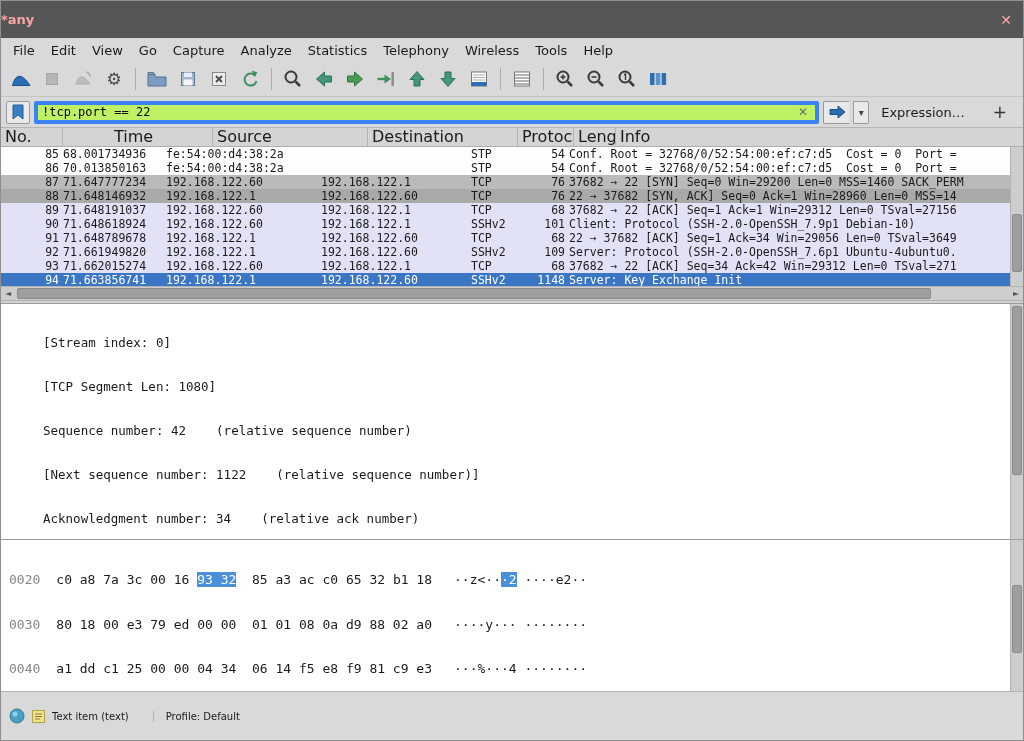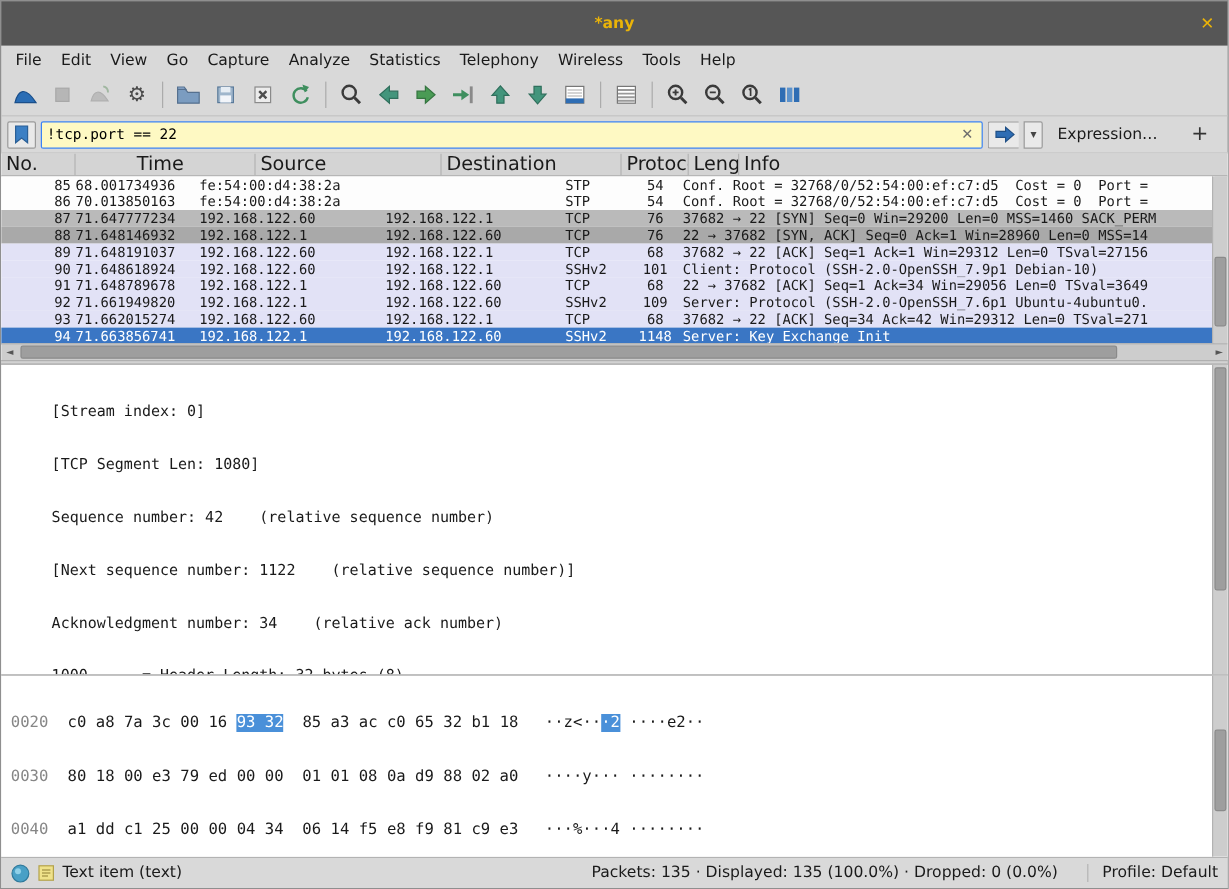--- a/index.html
+++ b/index.html
@@ -1,43 +1,43 @@
 <!DOCTYPE html>
 <html><head>
 <meta charset="utf-8">
 <style>
   * { margin:0; padding:0; box-sizing:border-box; }
   html,body { width:1024px; height:741px; overflow:hidden; background:#d9d9d9;
               font-family:"DejaVu Sans",sans-serif; color:#1a1a1a; }
   .window { width:1024px; height:741px; display:flex; flex-direction:column; border:1px solid #8f8f8f; }
 
   
-  .titlebar { flex:0 0 37px; background:#565656; color:#eab308; position:relative;
-              display:flex; align-items:center; justify-content:center;
+  .titlebar { flex:0 0 37px; background:#565656; color:#fca5a5; position:relative;
+              display:flex; align-items:center; justify-content:flex-start;
               font-size:13px; font-weight:bold; }
   .close-btn { position:absolute; right:11px; top:0; bottom:0; display:flex; align-items:center;
                font-size:14px; font-weight:normal; cursor:pointer; }
 
   
   .menubar { flex:0 0 24px; display:flex; align-items:center; padding-left:4px; font-size:13px; }
   .menu-item { padding:2px 8px; cursor:default; }
 
   
   .toolbar { flex:0 0 35px; display:flex; align-items:center; padding-left:5px; gap:1px;
              border-bottom:1px solid #c4c4c4; }
   .tool-btn { width:30px; height:28px; display:flex; align-items:center; justify-content:center; border-radius:2px; }
   .tool-btn.disabled { opacity:.45; }
   .tool-sep { width:1px; height:22px; background:#ababab; margin:0 5px; }
   .glyph-ico { font-size:17px; color:#4a4a4a; line-height:1; }
 
   
   .filterbar { flex:0 0 30px; display:flex; align-items:center; padding:3px 6px 3px 5px; gap:4px; }
   .fb-bookmark { width:24px; height:23px; border:1px solid #9a9a9a; border-radius:2px;
                  background:#e9e9e9; display:flex; align-items:center; justify-content:center; }
-  .filter-field { flex:1; height:23px; background:#fef9c3; border:1px solid #3b82f6; border-radius:2px;
+  .filter-field { flex:1; height:23px; background:#bef264; border:4px solid #3b82f6; border-radius:2px;
                   display:flex; align-items:center; padding:0 4px; }
   .filter-input { flex:1; border:none; outline:none; background:transparent;
                   font:12px "DejaVu Sans Mono",monospace; color:#000; }
   .fb-clear { color:#6d6d6d; font-size:12px; font-weight:bold; padding:0 3px; }
   .fb-apply { width:26px; height:23px; border:1px solid #9a9a9a; border-right:none; border-radius:2px 0 0 2px;
               background:#e9e9e9; display:flex; align-items:center; justify-content:center; }
   .fb-caret { width:16px; height:23px; border:1px solid #9a9a9a; border-radius:0 2px 2px 0;
               background:#e9e9e9; display:flex; align-items:center; justify-content:center;
               font-size:10px; color:#444; }
   .fb-expression { font-size:13px; padding:0 10px 0 8px; }
@@ -50,21 +50,21 @@
                border-bottom:1px solid #aeaeae; font-size:16px; }
   .pl-header > span { border-right:1px solid #b4b4b4; padding-left:4px; overflow:hidden; white-space:nowrap; }
   .pl-rows { width:1011px; }
   .pl-row { display:flex; height:14px; line-height:14px; white-space:pre;
             font:11.5px "DejaVu Sans Mono",monospace; }
   .c-no    { flex:0 0 62px;  text-align:right; padding-right:4px; }
   .c-time  { flex:0 0 103px; }
   .c-src   { flex:0 0 155px; }
   .c-dst   { flex:0 0 150px; }
   .c-proto { flex:0 0 56px;  }
-  .c-len   { flex:0 0 42px;  text-align:center; padding-right:4px; }
+  .c-len   { flex:0 0 42px;  text-align:right; padding-right:4px; }
   .c-info  { flex:1; overflow:hidden; }
   .h-no{flex:0 0 62px;} .h-time{flex:0 0 103px;margin-left:47px;} .h-src{flex:0 0 155px;} .h-dst{flex:0 0 150px;}
   .h-proto{flex:0 0 56px;} .h-len{flex:0 0 42px;} .h-info{flex:1; border-right:none!important;}
   .row-plain { background:#fdfdfd; }
   .row-gray1 { background:#bababa; }
   .row-gray2 { background:#a9a9a9; }
   .row-lav   { background:#e2e2f6; }
   .row-sel   { background:#3a76c4; color:#fff; }
 
   
@@ -91,21 +91,21 @@
   
   .hexpane { flex:0 0 152px; position:relative; background:#fff; border-top:1px solid #9c9c9c; overflow:hidden; }
   .hx-rows { padding:3px 13px 0 8px; font:13px "DejaVu Sans Mono",monospace; white-space:pre; }
   .hx-row { height:14.6px; line-height:14.6px; }
   .hx-off { color:#868686; margin-right:16px; }
   .hx-ascii { margin-left:22px; }
   .hx-sel { background:#4a90d9; color:#fff; }
 
   
   .statusbar { flex:0 0 26px; background:#d9d9d9; border-top:1px solid #b3b3b3;
-               display:flex; align-items:center; font-size:13px; padding:4px 8px; gap:6px;text-align:right; }
+               display:flex; align-items:center; font-size:10px; padding:16px 8px; gap:6px;text-align:right; }
   .sb-stats { margin-left:auto; }
   .sb-profile { margin-left:18px; padding-left:12px; border-left:1px solid #b3b3b3; }
 </style>
 </head>
 <body>
 
 <div class="window">
 
   <div class="titlebar">
     <span>*any</span>
@@ -375,17 +375,16 @@
   <div class="statusbar">
     <svg width="16" height="16" viewBox="0 0 16 16">
         <circle cx="8" cy="8" r="7" fill="#49a0c6" stroke="#2f7a9c"></circle>
         <circle cx="6" cy="6" r="2.5" fill="#8fd0e8"></circle>
       </svg>
     <svg width="15" height="15" viewBox="0 0 15 15">
         <rect x="1.5" y="1.5" width="12" height="12" fill="#efe28a" stroke="#b3a24a"></rect>
         <path d="M4 5 h7 M4 7.5 h7 M4 10 h5" stroke="#8f7f33"></path>
       </svg>
     <span>Text item (text)</span>
-    <span class="sb-stats">Packets: 135 · Displayed: 135 (100.0%) · Dropped: 0 (0.0%)</span>
     <span class="sb-profile">Profile: Default</span>
   </div>
 
 </div>
 
 </body></html>

